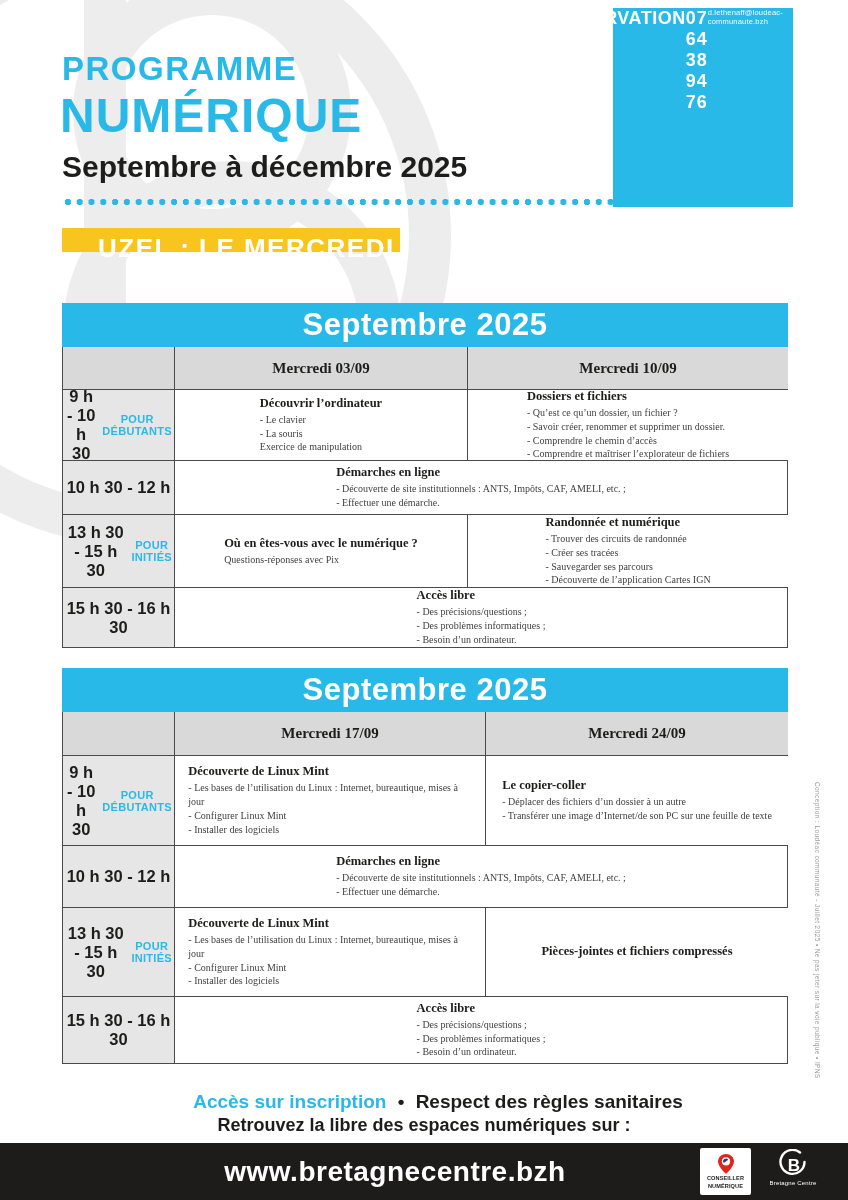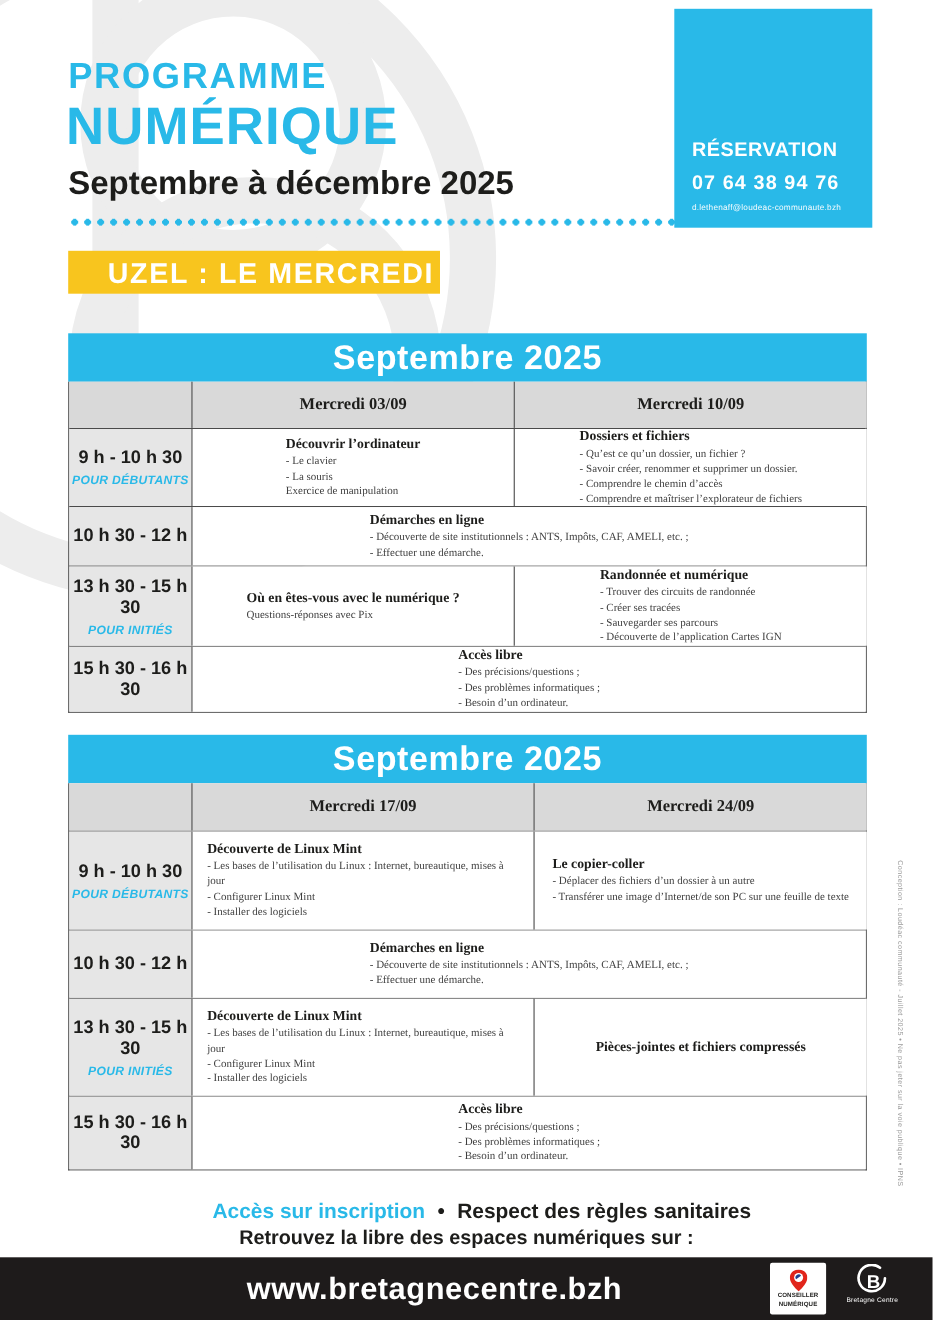--- a/index.html
+++ b/index.html
@@ -15,49 +15,49 @@
   .hdr-line1 { position:absolute; left:62px; top:50px; z-index:2;
     font-size:33px; font-weight:bold; letter-spacing:1.5px; color:#29b9e8; }
   .hdr-line2 { position:absolute; left:60px; top:88px; z-index:2;
     font-size:48px; font-weight:bold; letter-spacing:1px; color:#29b9e8; }
   .hdr-sub   { position:absolute; left:62px; top:150px; z-index:2;
     font-size:30px; font-weight:bold; color:#1d1d1b; }
   .dotline { position:absolute; left:62px; top:198px; width:554px; height:8px; z-index:2;
     background-image:radial-gradient(circle, #29b9e8 0 2.9px, transparent 3px);
     background-size:11.8px 8px; background-repeat:repeat-x; background-position:0 center; }
   .resa { position:absolute; left:613px; top:8px; width:180px; height:199px; z-index:2;
-    background:#29b9e8; color:#ffffff; display:flex; flex-direction:column;
+    background:#29b9e8; color:#ffffff; display:flex; 
     justify-content:flex-end; padding:0 10px 14px 16px; }
   .resa-label { font-size:18px; font-weight:bold; letter-spacing:.5px; margin-bottom:9px; }
   .resa-phone { font-size:18px; font-weight:bold; letter-spacing:1px; margin-bottom:7px; }
   .resa-mail  { font-size:7.5px; letter-spacing:.2px; opacity:.95; }
-  .banner { position:absolute; left:62px; top:228px; width:338px; height:39px; z-index:2;
+  .banner { position:absolute; left:62px; top:228px; width:338px; height:24px; z-index:2;
     background:#f8c51e; color:#ffffff; font-size:26px; font-weight:bold;
     letter-spacing:1.5px; line-height:40px; padding-left:36px; }
   
   .tbl { position:absolute; left:62px; width:726px; z-index:2; }
   .tbl-1 { top:303px; } .tbl-2 { top:668px; }
   .t-title { height:44px; background:#29b9e8; color:#ffffff; text-align:center;
     font-size:31px; font-weight:bold; line-height:44px; letter-spacing:.5px; }
   .t-grid { border:1px solid #4a4a4a; border-top:none; }
   .t-row { display:flex; }
   .t-row + .t-row { border-top:1px solid #4a4a4a; }
   .cell { background:#ffffff; display:flex; align-items:center; justify-content:center; }
   .cell + .cell { border-left:1px solid #4a4a4a;font-family:Liberation Serif, serif; }
-  .c-time  { width:111px; flex:none; background:#e6e6e6; flex-direction:column; gap:5px;
+  .c-time  { width:111px; flex:none; background:#e6e6e6; flex-direction:row; gap:5px;
     text-align:center; padding:4px 2px; }
   .c-head  { background:#d9d9d9; font-size:15px; font-weight:bold; }
   .hrow-1 { height:42px; } .hrow-2 { height:43px; }
   .t1r1 { height:71px; } .t1r2 { height:54px; } .t1r3 { height:73px; } .t1r4 { height:60px; }
   .t2r1 { height:90px; } .t2r2 { height:62px; } .t2r3 { height:89px; } .t2r4 { height:67px; }
   .t1c1 { width:293px; flex:none; } .t1c2 { width:321px; flex:none; }
   .t2c1 { width:311px; flex:none; } .t2c2 { width:303px; flex:none; }
   .c-merge { flex:1 1 auto; }
   .time-main { font-size:16.5px; font-weight:bold; color:#1d1d1b; }
-  .time-level { font-size:11px; font-weight:bold; color:#29b9e8; letter-spacing:.3px;font-style:italic; }
+  .time-level { font-size:11px; font-weight:bold; color:#29b9e8; letter-spacing:.3px; }
   .blk { display:inline-block; text-align:left; max-width:94%; padding:5px 4px; }
   .blk-title { font-size:12.5px; font-weight:bold; color:#1d1d1b; margin-bottom:2px; }
   .blk-lines { font-size:10px; color:#3f3f3f; line-height:1.38; }
   
   .foot1 { position:absolute; left:0; top:1091px; width:100%; text-align:center; z-index:2;
     font-size:19px; font-weight:bold; color:#1d1d1b;margin-left:14px; }
   .foot1 .cyan { color:#29b9e8; }
   .foot1 .dot-sep { margin:0 6px; }
   .foot2 { position:absolute; left:0; top:1115px; width:100%; text-align:center; z-index:2;
     font-size:18px; font-weight:bold; color:#1d1d1b; }

